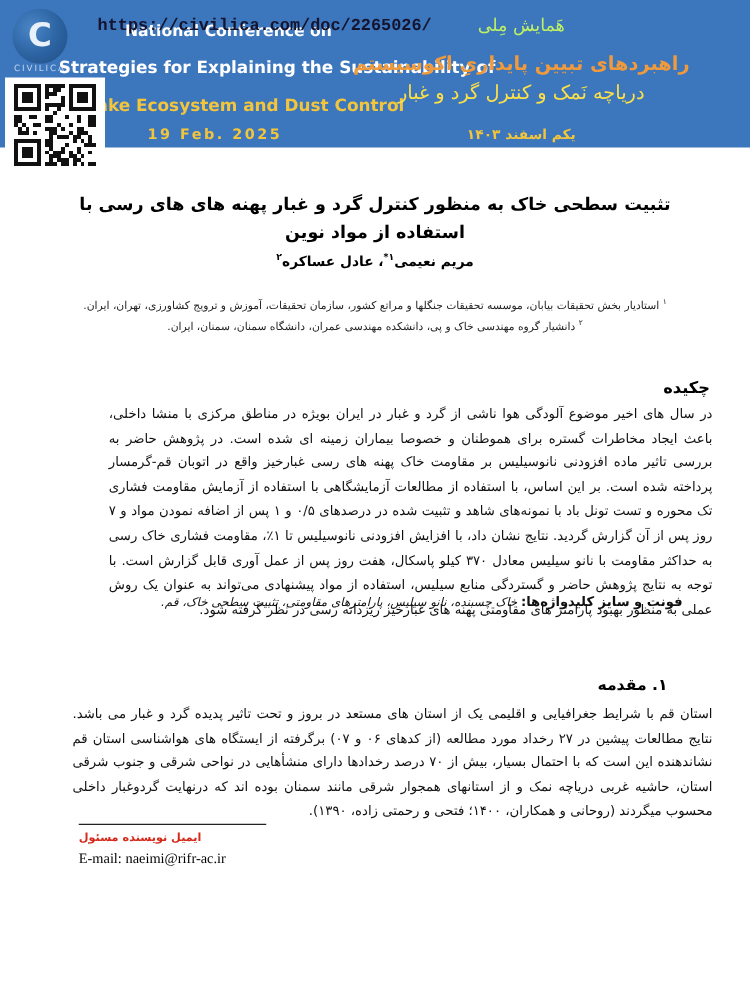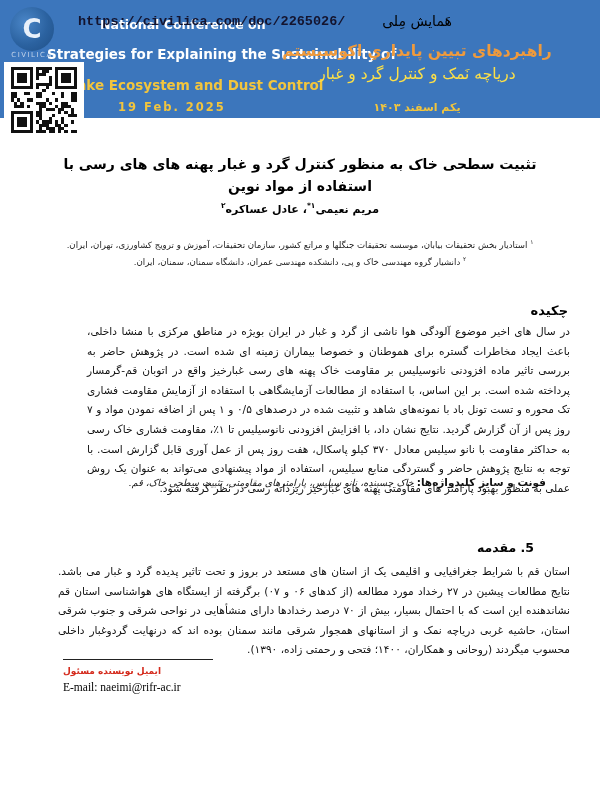--- a/index.html
+++ b/index.html
@@ -14,21 +14,21 @@
   .logo-letter{color:#e8f0fa;font-size:26px;font-weight:bold;font-family:"DejaVu Sans",sans-serif;line-height:1;}
   .logo-name{position:absolute;left:4px;top:51px;width:56px;text-align:center;
              font-size:7px;letter-spacing:1.5px;color:#c3d4ea;}
   .conf-en-line1{position:absolute;left:100px;top:17px;color:#ffffff;font-weight:bold;font-size:12.5px;white-space:nowrap;}
   .doc-url{position:absolute;left:78px;top:14px;font-family:Liberation Mono, monospace;font-weight:bold;
            font-size:13.5px;color:#14142e;white-space:nowrap;text-decoration:none;}
   .conf-en-line2{position:absolute;left:21px;top:46px;color:#ffffff;font-weight:bold;font-size:13.5px;white-space:nowrap;margin-left:26px;}
   .conf-en-line3{position:absolute;left:34px;top:77px;color:#f2c53d;font-weight:bold;font-size:13.5px;white-space:nowrap;}
   .conf-en-date{position:absolute;left:118px;top:100px;color:#f2c53d;font-weight:bold;font-size:11.5px;letter-spacing:2px;white-space:nowrap;}
   .conf-fa{position:absolute;right:18px;top:0;width:330px;text-align:center;direction:rtl;}
-  .fa-line1{position:absolute;top:13px;width:100%;color:#000000;font-size:14px;}
+  .fa-line1{position:absolute;top:13px;width:100%;color:#bef264;font-size:14px;}
   .fa-line2{position:absolute;top:42px;width:100%;color:#ee9a3d;font-size:15.5px;font-weight:bold;}
   .fa-line3{position:absolute;top:65px;width:100%;color:#fde047;font-size:15.5px;font-weight:normal;}
   .fa-date{position:absolute;top:101px;width:100%;color:#f2c53d;font-size:11px;font-weight:bold;letter-spacing:3px;}
 
   
   .qr-box{position:absolute;left:4px;top:62px;width:80px;height:76px;background:#ffffff;
           display:flex;align-items:center;justify-content:center;}
   .qr-box svg{width:66px;height:66px;}
 
   
@@ -306,20 +306,20 @@
   <div class="affil affil-1"><sup>۱</sup><span> استادیار بخش تحقیقات بیابان، موسسه تحقیقات جنگلها و مراتع کشور، سازمان تحقیقات، آموزش و ترویج کشاورزی، تهران، ایران.</span></div>
   <div class="affil affil-2"><sup>۲</sup><span> دانشیار گروه مهندسی خاک و پی، دانشکده مهندسی عمران، دانشگاه سمنان، سمنان، ایران.</span></div>
 
   <div class="abstract-heading">چکیده</div>
   <div class="abstract-body">در سال های اخیر موضوع آلودگی هوا ناشی از گرد و غبار در ایران بویژه در مناطق مرکزی با منشا داخلی، باعث ایجاد مخاطرات گستره برای هموطنان و خصوصا بیماران زمینه ای شده است. در پژوهش حاضر به بررسی تاثیر ماده افزودنی نانوسیلیس بر مقاومت خاک پهنه های رسی غبارخیز واقع در اتوبان قم-گرمسار پرداخته شده است. بر این اساس، با استفاده از مطالعات آزمایشگاهی با استفاده از آزمایش مقاومت فشاری تک محوره و تست تونل باد با نمونه‌های شاهد و تثبیت شده در درصدهای ۰/۵ و ۱ پس از اضافه نمودن مواد و ۷ روز پس از آن گزارش گردید. نتایج نشان داد، با افزایش افزودنی نانوسیلیس تا ۱٪، مقاومت فشاری خاک رسی به حداکثر مقاومت با نانو سیلیس معادل ۳۷۰ کیلو پاسکال، هفت روز پس از عمل آوری قابل گزارش است. با توجه به نتایج پژوهش حاضر و گستردگی منابع سیلیس، استفاده از مواد پیشنهادی می‌تواند به عنوان یک روش عملی به منظور بهبود پارامتر های مقاومتی پهنه های غبارخیز ریزدانه رسی در نظر گرفته شود.</div>
 
   <div class="keywords">
     <span class="kw-label">فونت و سایز کلیدواژه‌ها:</span><span class="kw-items"> خاک چسبنده، نانو سیلیس، پارامترهای مقاومتی، تثبیت سطحی خاک، قم.</span>
   </div>
 
-  <div class="section-heading">5. مقدمه</div>
+  <div class="section-heading">۱. مقدمه</div>
   <div class="section-body">استان قم با شرایط جغرافیایی و اقلیمی یک از استان های مستعد در بروز و تحت تاثیر پدیده گرد و غبار می باشد. نتایج مطالعات پیشین در ۲۷ رخداد مورد مطالعه (از کدهای ۰۶ و ۰۷) برگرفته از ایستگاه های هواشناسی استان قم نشاندهنده این است که با احتمال بسیار، بیش از ۷۰ درصد رخدادها دارای منشأهایی در نواحی شرقی و جنوب شرقی استان، حاشیه غربی دریاچه نمک و از استانهای همجوار شرقی مانند سمنان بوده اند که درنهایت گردوغبار داخلی محسوب میگردند (روحانی و همکاران، ۱۴۰۰؛ فتحی و رحمتی زاده، ۱۳۹۰).</div>
 
   <div class="footnote-rule"></div>
   <div class="footnote-label">ایمیل نویسنده مسئول</div>
   <div class="footnote-email">E-mail: naeimi@rifr-ac.ir</div>
 
 </div>
 
 </body></html>

